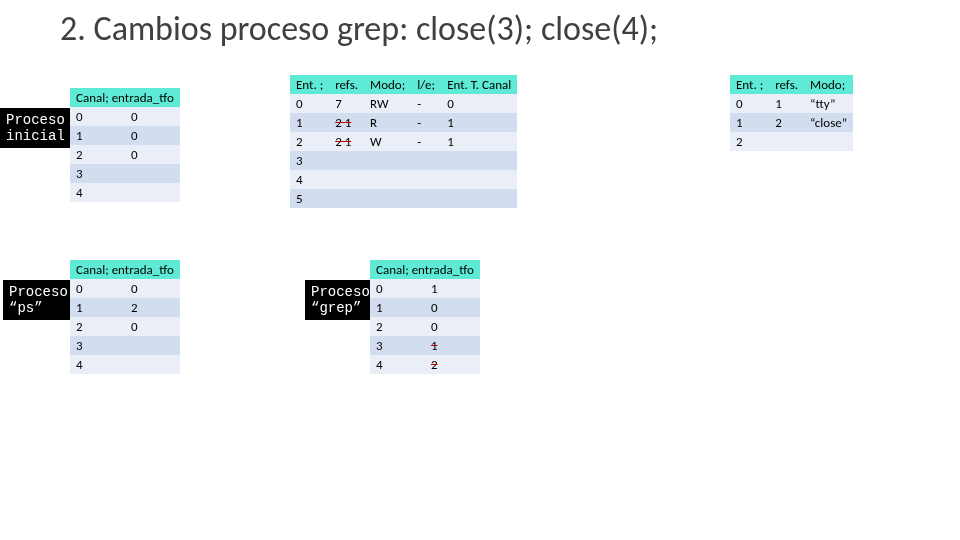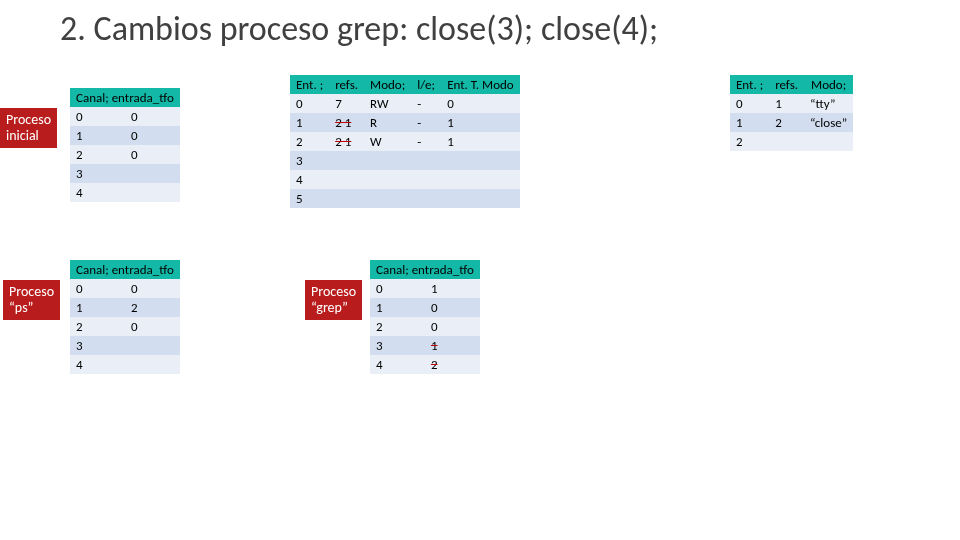--- a/index.html
+++ b/index.html
@@ -15,36 +15,37 @@
   .title {
     position: absolute;
     top: 8px;
     left: 60px;
     font-size: 34px;
     font-weight: 400;
     color: #404040;
   }
   .proc-label {
     position: absolute;
-    background: #b91c1c;
+    background: #000000;
     color: #fff;
     font-size: 14px;
     padding: 4px 6px;
     line-height: 1.15;
+    font-family: Liberation Mono, monospace;
   }
   .tbl {
     position: absolute;
     border-collapse: collapse;
     font-size: 13px;
   }
   .tbl th {
     font-weight: 400;
-    text-align: center;
+    text-align: left;
     padding: 2px 6px;
-    background: #14b8a6;
+    background: #5eead4;
     white-space: nowrap;
   }
   .tbl td {
     padding: 2px 6px;
     height: 18px;
     min-width: 30px;
   }
   .tbl tr.odd  td { background: #eaeff7; }
   .tbl tr.even td { background: #d2deef; }
   .strike { text-decoration: line-through; text-decoration-color: #c00000; }
@@ -159,21 +160,21 @@
 </tbody>
   </table>
 
 <table class="tbl" style="left:290px; top:75px;">
   <tbody>
       <tr>
     <th>Ent. ;</th>
     <th>refs.</th>
     <th>Modo;</th>
     <th>l/e;</th>
-    <th>Ent. T. Modo</th>
+    <th>Ent. T. Canal</th>
   </tr>
   <tr class="odd">
         <td>0</td>
         <td>7</td>
         <td>RW</td>
         <td>-</td>
         <td>0</td>
       </tr>
   <tr class="even">
         <td>1</td>

